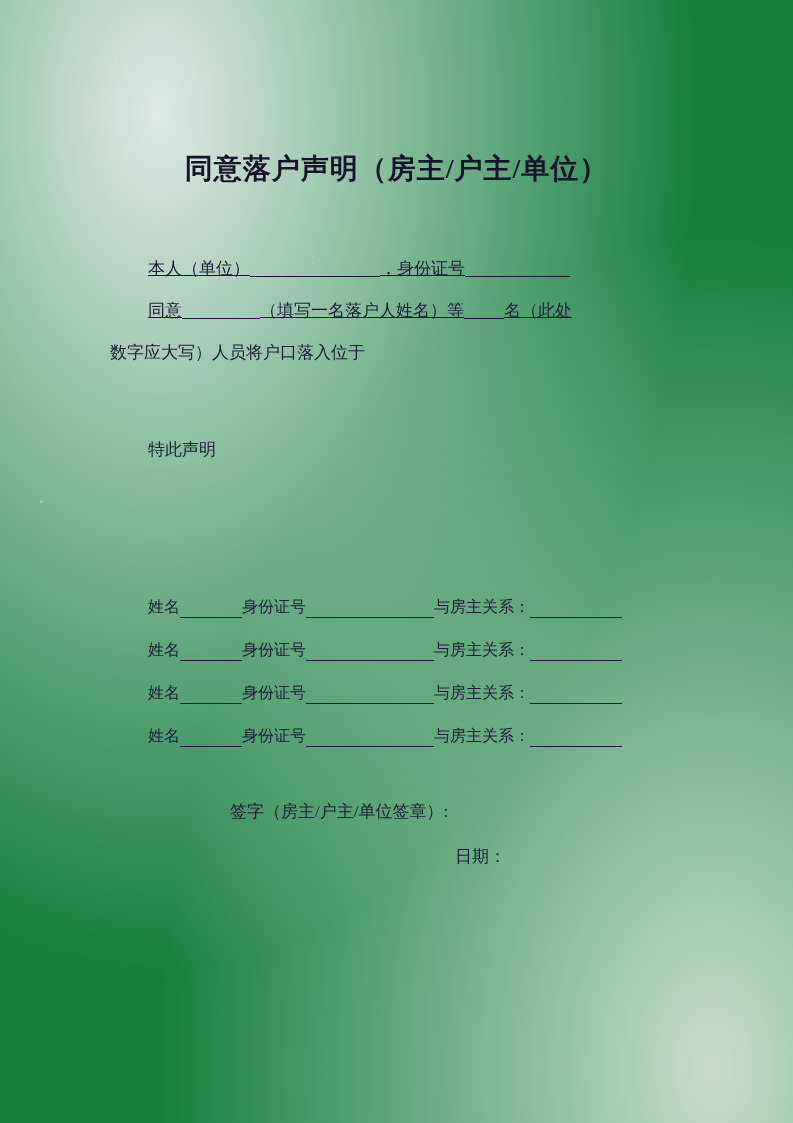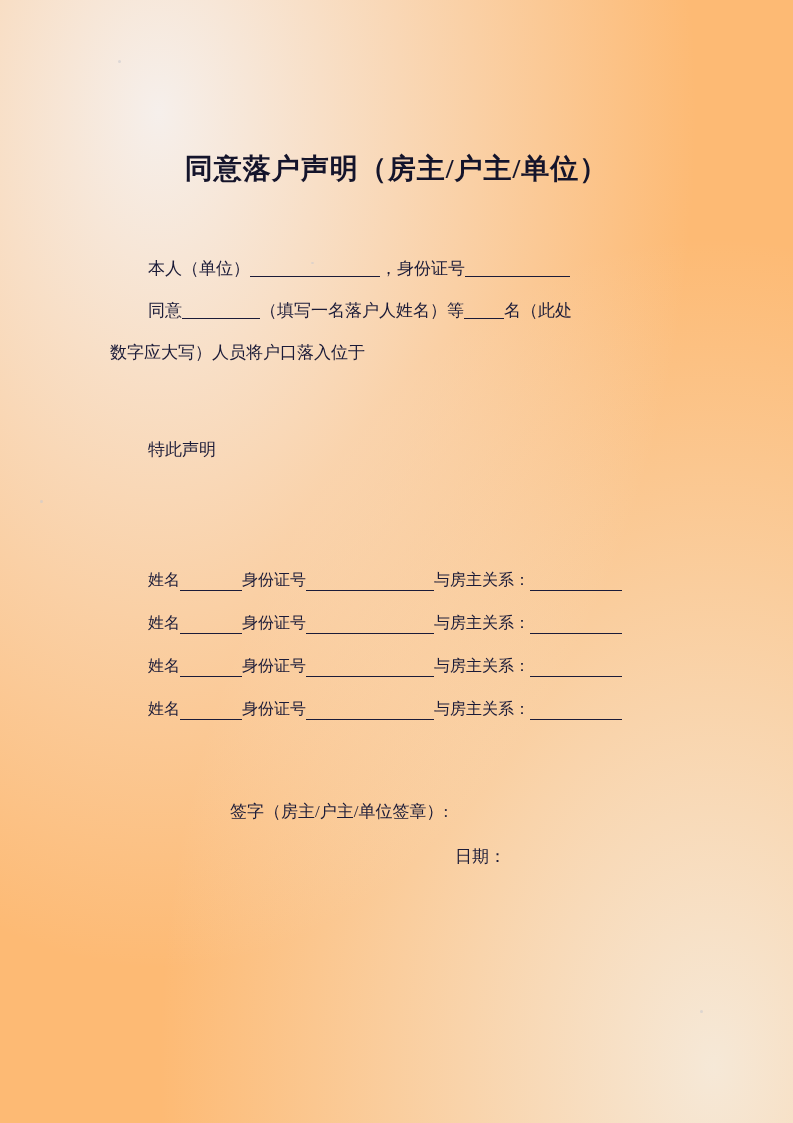--- a/index.html
+++ b/index.html
@@ -11,21 +11,21 @@
     height: 1123px;
     background: #ffffff;
     font-family: "Liberation Serif", "DejaVu Serif", serif;
     color: #1a1a2e;
     position: relative;
     overflow: hidden;
   }
   .page {
     position: absolute;
     inset: 0;
-    background: #fdba74;
+    background: #15803d;
   }
   
   .scan-tint {
     position: absolute;
     inset: 0;
     background:
       radial-gradient(ellipse at 20% 10%, rgba(245,245,248,0.9) 0%, rgba(253,253,251,0) 60%),
       radial-gradient(ellipse at 90% 95%, rgba(244,244,240,0.8) 0%, rgba(253,253,251,0) 55%);
     pointer-events: none;
   }
@@ -49,20 +49,21 @@
     font-size: 17px;
     line-height: 42px;
     color: #1b1b38;
   }
   .line {
     display: block;
     white-space: nowrap;
   }
   .line.indent {
     padding-left: 38px;
+    text-decoration: underline;
   }
   .line.justify-spread {
     display: flex;
     justify-content: space-between;
   }
   .blank {
     display: inline-block;
     border-bottom: 1px solid #1b1b38;
     height: 20px;
     vertical-align: -3px;
@@ -81,21 +82,21 @@
   }
   .section-title {
     position: absolute;
     top: 525px;
     left: 148px;
     font-size: 17px;
     color: #1b1b38;
   }
   .person-rows {
     position: absolute;
-    top: 548px;
+    top: 575px;
     left: 148px;
     width: 530px;
     font-size: 16px;
     color: #1b1b38;
   }
   .person-row {
     display: flex;
     align-items: flex-end;
     height: 43px;
     white-space: nowrap;

